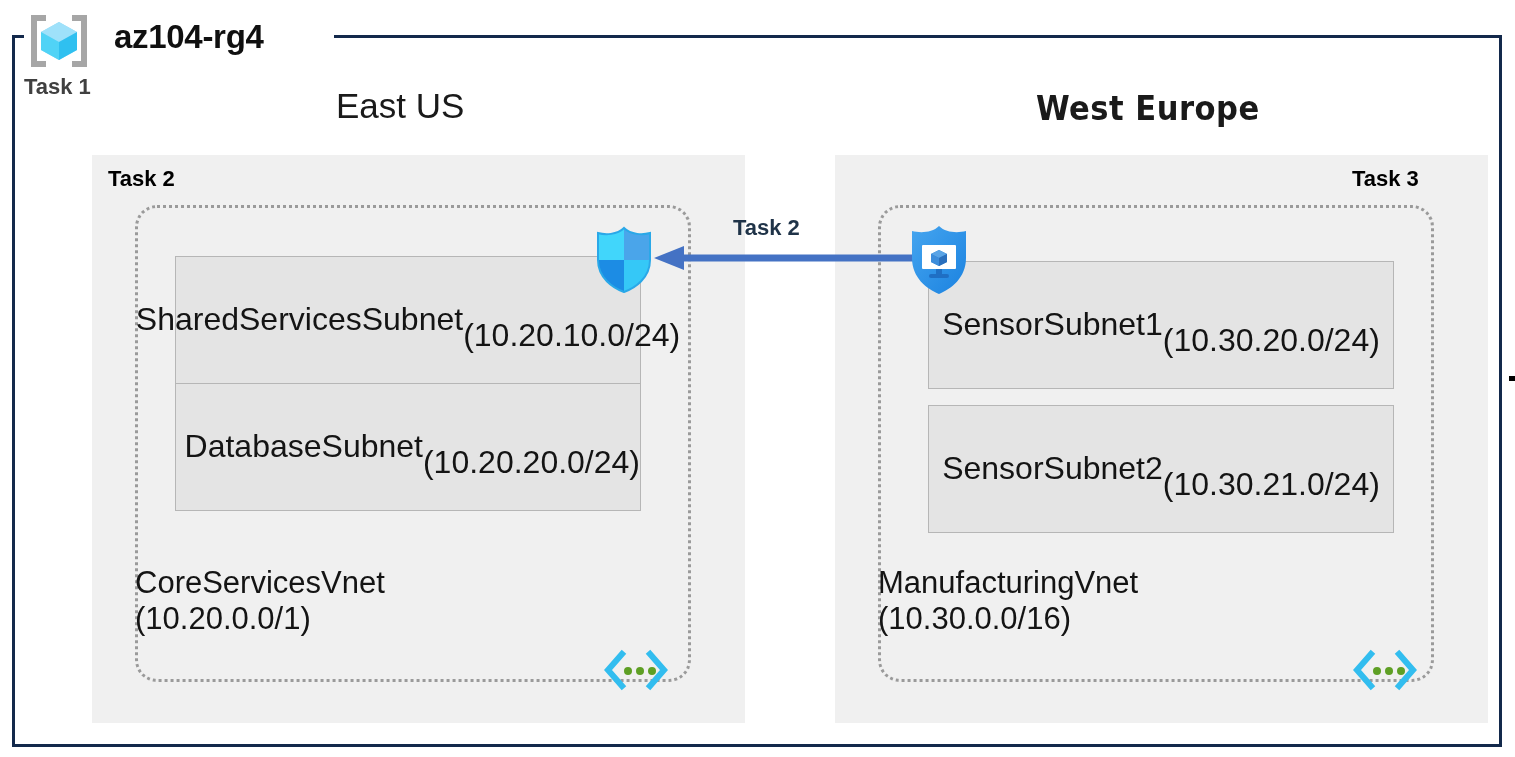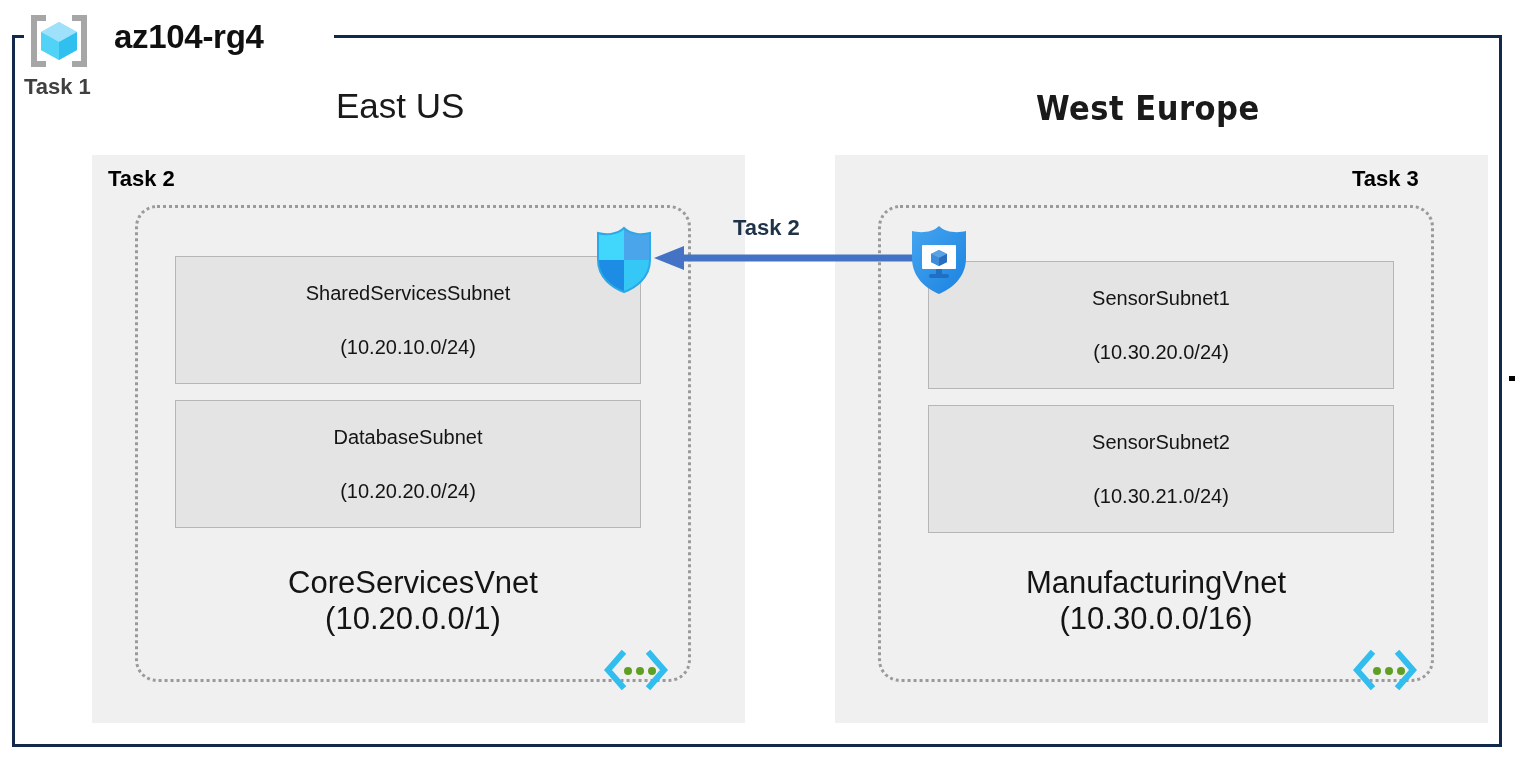--- a/index.html
+++ b/index.html
@@ -64,34 +64,34 @@
     position:absolute;box-sizing:border-box;
     border:3px dotted #9a9a9a;border-radius:22px;background:transparent;
   }
   .vnet.east{left:135px;top:205px;width:556px;height:477px;}
   .vnet.west{left:878px;top:205px;width:556px;height:477px;}
 
   
   .subnet{
     position:absolute;box-sizing:border-box;
     background:#e4e4e4;border:1px solid #b6b6b6;
-    display:flex;flex-direction:column;align-items:center;justify-content:center;
-    font-size:20px;color:#141414;line-height:1.12;text-align:center;
+    display:flex;flex-direction:row;align-items:center;justify-content:center;
+    font-size:32px;color:#141414;line-height:1.12;text-align:center;
   }
   .subnet .nm{display:block;}
   .subnet .cidr{display:block;margin-top:32px;}
 
   .sn-e1{left:175px;top:256px;width:466px;height:128px;}
-  .sn-e2{left:175px;top:400px;width:466px;height:128px;}
+  .sn-e2{left:175px;top:383px;width:466px;height:128px;justify-content:flex-end;}
   .sn-w1{left:928px;top:261px;width:466px;height:128px;}
   .sn-w2{left:928px;top:405px;width:466px;height:128px;}
 
   
   .vnet-name{
-    position:absolute;text-align:center;font-size:31px;color:#141414;line-height:1.15;
+    position:absolute;font-size:31px;color:#141414;line-height:1.15;
     white-space:nowrap;
   }
   .vnet-name.east{left:135px;top:565px;width:556px;}
   .vnet-name.west{left:878px;top:565px;width:556px;}
 
   
   .vnet-icon{position:absolute;width:72px;height:44px;}
   .vnet-icon.east{left:600px;top:648px;}
   .vnet-icon.west{left:1349px;top:648px;}
 

